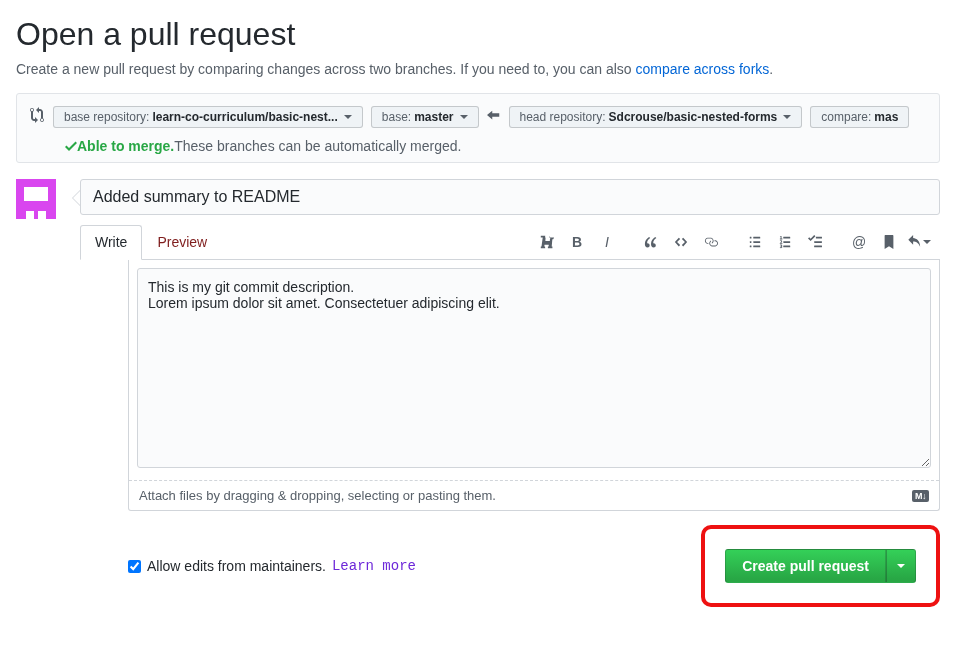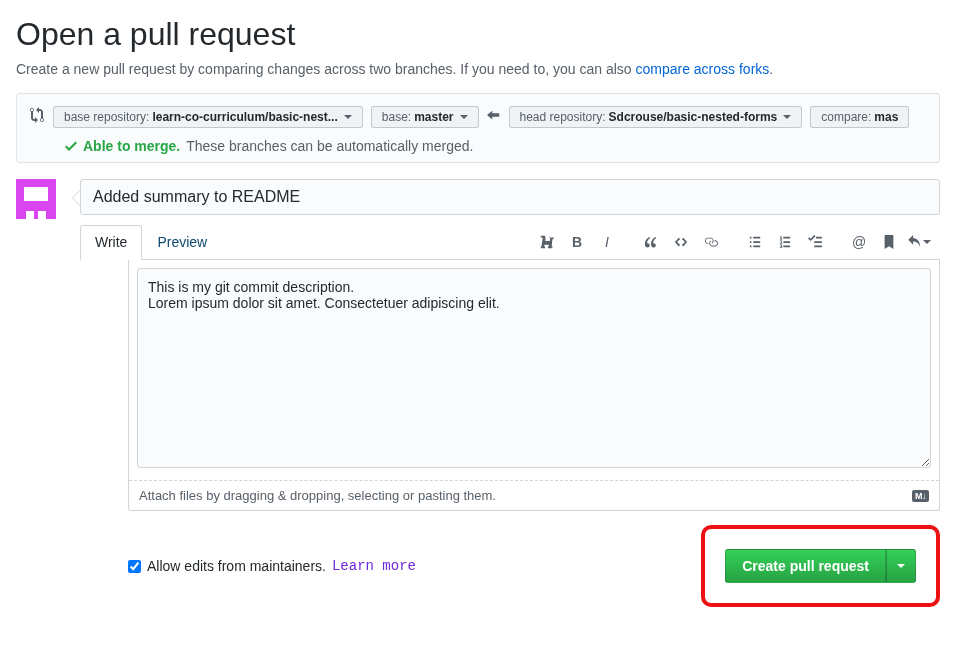--- a/index.html
+++ b/index.html
@@ -8,36 +8,36 @@
     .page-title { font-size: 32px; font-weight: 400; margin-bottom: 8px; }
     .subtitle { font-size: 14px; color: #586069; margin-bottom: 16px; }
     .subtitle a { color: #0366d6; text-decoration: none; }
     .compare-box { border: 1px solid #e1e4e8; border-radius: 3px; background: #fafbfc; padding: 12px 12px 8px; margin-bottom: 16px; }
     .compare-row { display: flex; align-items: center; gap: 8px; margin-bottom: 10px; }
     .compare-icon svg { fill: #586069; }
     .arrow-icon svg { fill: #586069; }
     .select-btn { display: inline-flex; align-items: center; background: #eff3f6; border: 1px solid rgba(27,31,35,0.2); border-radius: 3px; padding: 3px 10px; font-size: 12px; color: #586069; cursor: pointer; white-space: nowrap; }
     .select-btn strong { color: #24292e; margin-left: 3px; }
     .caret { display: inline-block; width: 0; height: 0; border-left: 4px solid transparent; border-right: 4px solid transparent; border-top: 4px solid #586069; margin-left: 6px; }
-    .merge-status { display: flex; align-items: center; padding-left: 36px; gap: 6px; }
+    .merge-status { display: flex; align-items: center; padding-left: 36px; }
     .merge-status svg { fill: #28a745; }
     .merge-bold { color: #28a745; font-weight: 600; font-size: 14px; }
     .merge-text { color: #586069; font-size: 14px; }
     .pr-body { display: flex; }
     .avatar { width: 48px; height: 48px; margin-right: 16px; }
     .avatar-img { width: 40px; height: 40px; background: #d946ef; position: relative; }
     .avatar-img::before { content: ''; position: absolute; top: 8px; left: 8px; width: 24px; height: 14px; background: #fff; }
     .avatar-img::after { content: ''; position: absolute; bottom: 0; left: 10px; width: 8px; height: 8px; background: #fff; box-shadow: 12px 0 0 #fff; }
     .pr-form { flex: 1; position: relative; }
     .speech-arrow { position: absolute; left: -8px; top: 11px; width: 0; height: 0; border-top: 8px solid transparent; border-bottom: 8px solid transparent; border-right: 8px solid #d1d5da; }
     .speech-arrow::after { content: ''; position: absolute; left: 1px; top: -7px; border-top: 7px solid transparent; border-bottom: 7px solid transparent; border-right: 7px solid #fff; }
     .title-input { width: 100%; padding: 8px 12px; font-size: 16px; border: 1px solid #d1d5da; border-radius: 3px; background: #fafbfc; color: #24292e; margin-bottom: 10px; }
     .tabnav { display: flex; align-items: center; border-bottom: 1px solid #d1d5da; }
     .tabs { display: flex; }
-    .tab { padding: 8px 14px; font-size: 14px; color: #0c4a6e; background: transparent; border: 1px solid transparent; cursor: pointer; }
+    .tab { padding: 8px 14px; font-size: 14px; color: #7f1d1d; background: transparent; border: 1px solid transparent; cursor: pointer; }
     .tab.active { color: #24292e; border: 1px solid #d1d5da; border-bottom-color: #fff; border-radius: 3px 3px 0 0; margin-bottom: -1px; background: #fff; }
     .toolbar { display: flex; gap: 4px; margin-left: auto; padding-right: 8px; align-items: center; }
     .tool-btn { width: 26px; height: 26px; display: flex; align-items: center; justify-content: center; color: #586069; cursor: pointer; font-size: 14px; }
     .tool-sep { width: 10px; }
     .desc-box { border: 1px solid #d1d5da; border-top: none; border-radius: 0 0 3px 3px; margin-left: 48px; }
     .desc-textarea { width: 100%; min-height: 200px; padding: 10px; font-size: 14px; font-family: inherit; border: 1px solid #d1d5da; border-radius: 3px; background: #fafbfc; color: #24292e; resize: vertical; margin: 8px; width: calc(100% - 16px); }
     .attach-hint { padding: 7px 10px; font-size: 13px; color: #586069; border-top: 1px dashed #d1d5da; display: flex; justify-content: space-between; align-items: center; }
     .md-icon { background: #586069; color: #fff; font-size: 9px; font-weight: bold; padding: 1px 3px; border-radius: 2px; letter-spacing: -0.5px; }
     .actions-row { display: flex; align-items: center; justify-content: space-between; margin-top: 14px; }
     .allow-edits { display: flex; align-items: center; gap: 6px; font-size: 14px; margin-left: 48px; }

